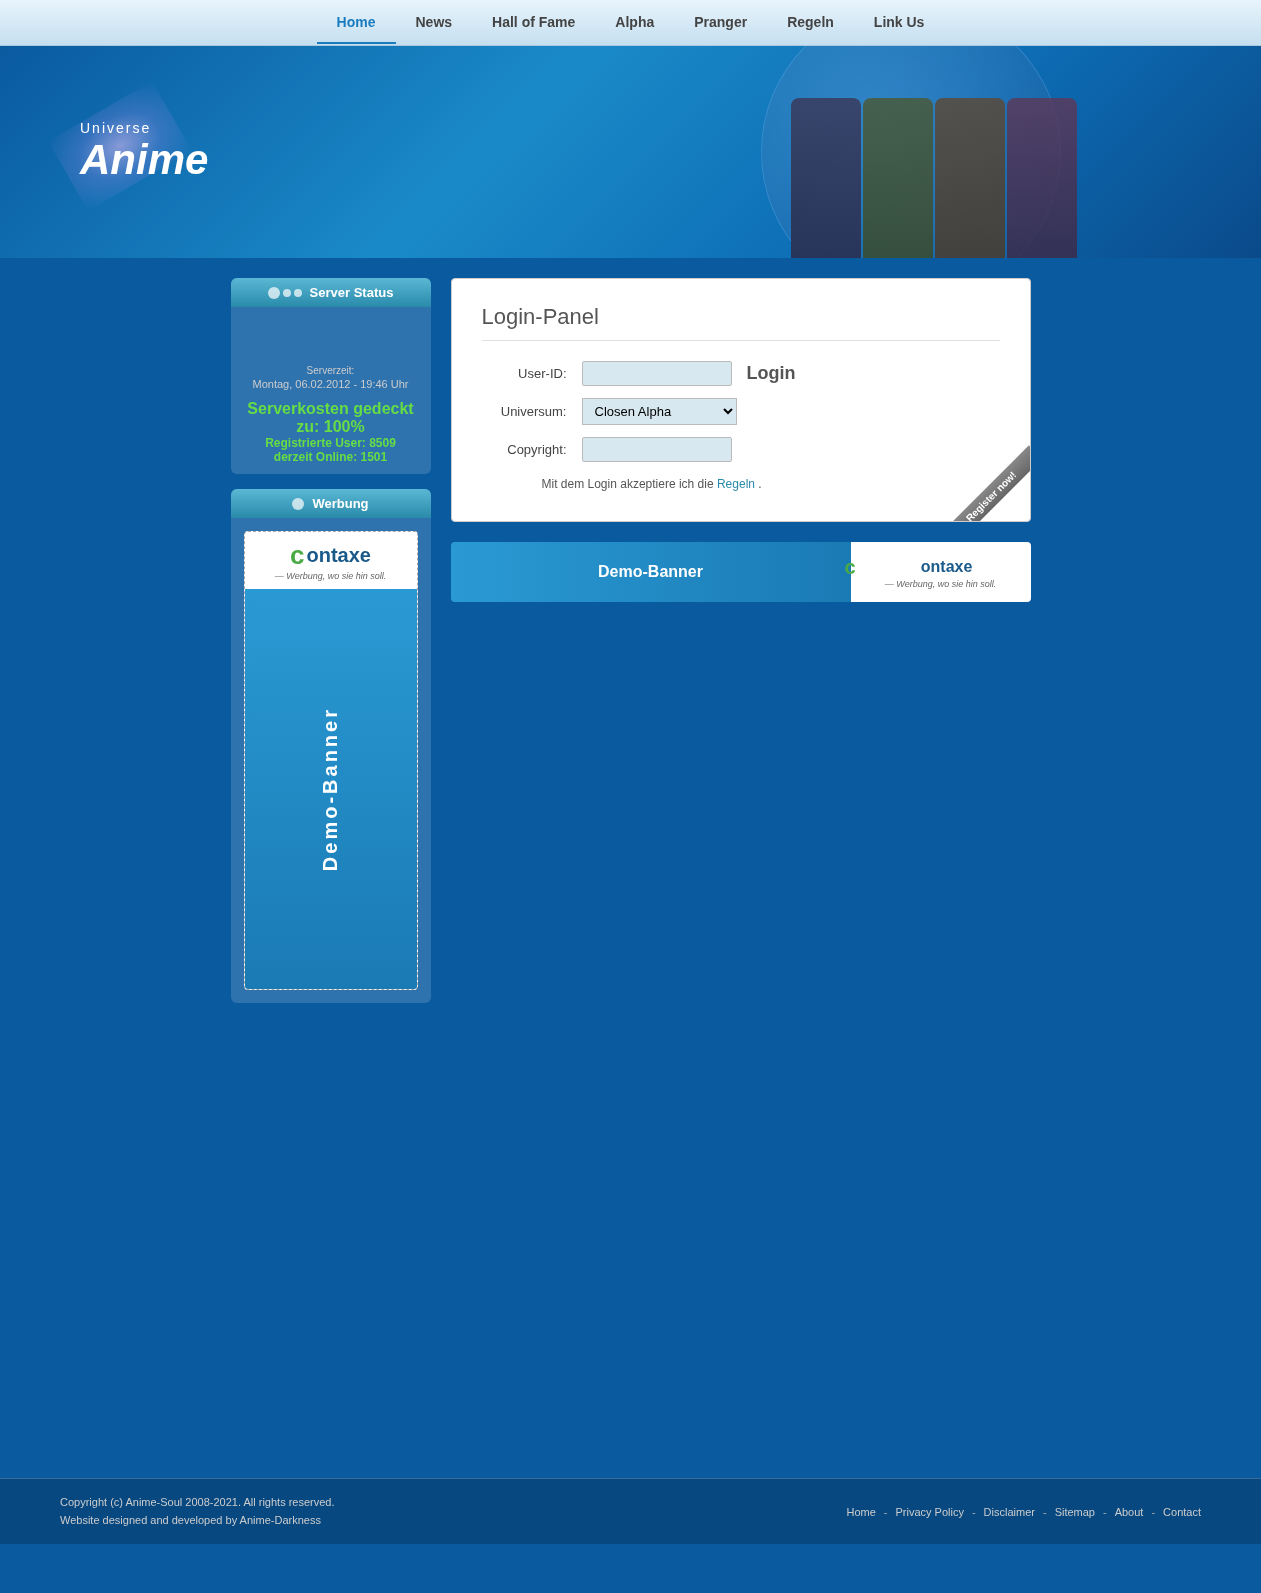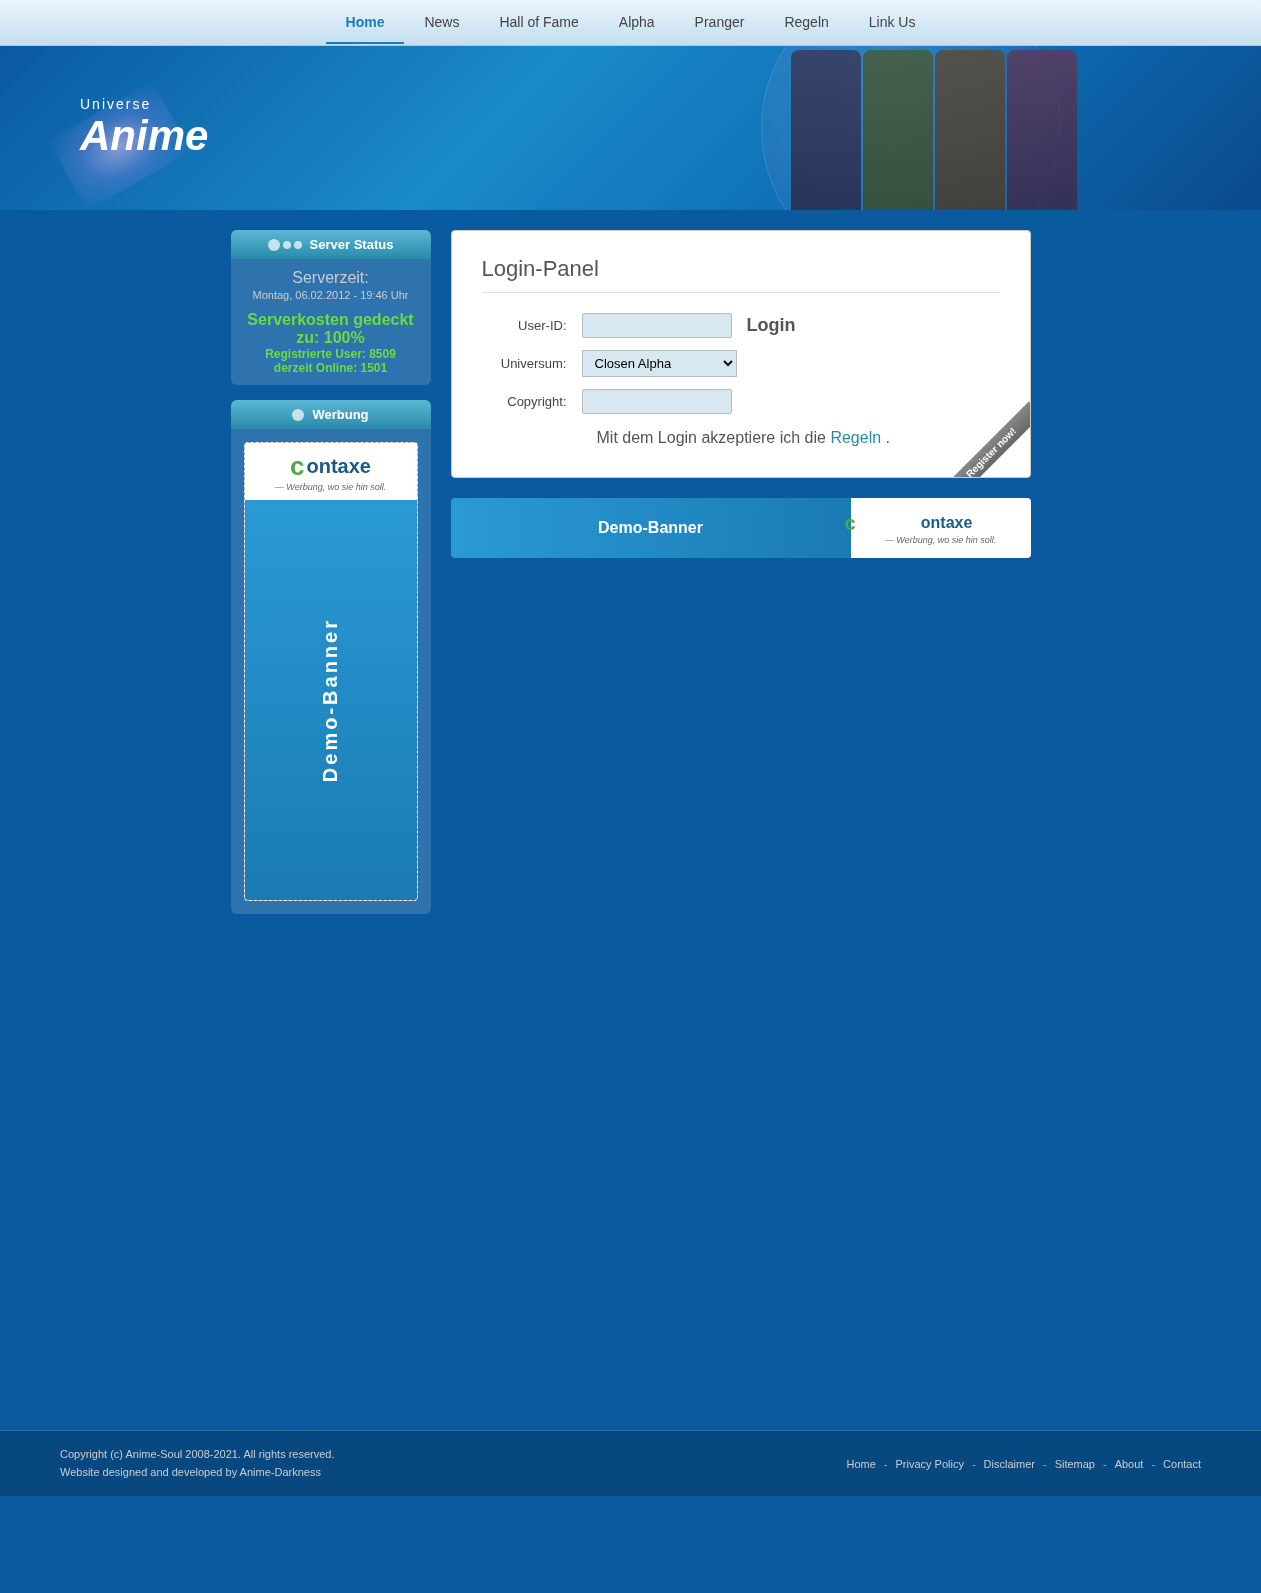--- a/index.html
+++ b/index.html
@@ -25,32 +25,32 @@
       display: flex;
       list-style: none;
       gap: 0;
     }
     #nav-bar ul li a {
       display: block;
       padding: 12px 20px;
       text-decoration: none;
       color: #444;
       font-size: 14px;
-      font-weight: normal;
+      font-weight: bold;
     }
     #nav-bar ul li.active a {
       color: #1a7bbf;
       font-weight: bold;
       border-bottom: 2px solid #1a7bbf;
     }
 
     
     #header {
       background: linear-gradient(135deg, #0a5aa0 0%, #1a8ac8 40%, #0d6db5 70%, #0a4a8a 100%);
-      height: 164px;
+      height: 212px;
       position: relative;
       overflow: hidden;
       display: flex;
       align-items: center;
     }
     #header .logo {
       position: absolute;
       left: 80px;
       top: 50%;
       transform: translateY(-50%);
@@ -153,21 +153,21 @@
       border-radius: 50%;
       background: rgba(255,255,255,0.7);
     }
     .dot.large { width: 12px; height: 12px; }
     .sidebar-box-content {
       padding: 10px;
       text-align: center;
     }
 
     
-    .server-time-label { color: #ccc; font-size: 16px; margin-bottom: 2px; }
+    .server-time-label { color: #ccc; font-size: 10px; margin-bottom: 2px; margin-top: 48px; }
     .server-time-value { color: #ccc; font-size: 11px; margin-bottom: 10px; }
     .server-costs { color: #66dd44; font-size: 16px; font-weight: bold; }
     .server-reg { color: #66dd44; font-size: 12px; font-weight: bold; }
     .server-online { color: #66dd44; font-size: 12px; font-weight: bold; }
 
     
     .screenshots-link { color: #66dd44; font-size: 12px; font-weight: bold; text-decoration: none; }
 
     
     .ad-banner {
@@ -273,24 +273,24 @@
     .login-button {
       background: none;
       border: none;
       color: #555;
       font-size: 18px;
       font-weight: bold;
       cursor: pointer;
       margin-left: 15px;
     }
     .login-agree {
-      font-size: 16px;
+      font-size: 12px;
       color: #555;
       margin-top: 15px;
-      margin-left: 115px;
+      margin-left: 60px;
     }
     .login-agree a {
       color: #2a8aaa;
       text-decoration: none;
     }
 
     
     .register-ribbon {
       position: absolute;
       bottom: 0;

